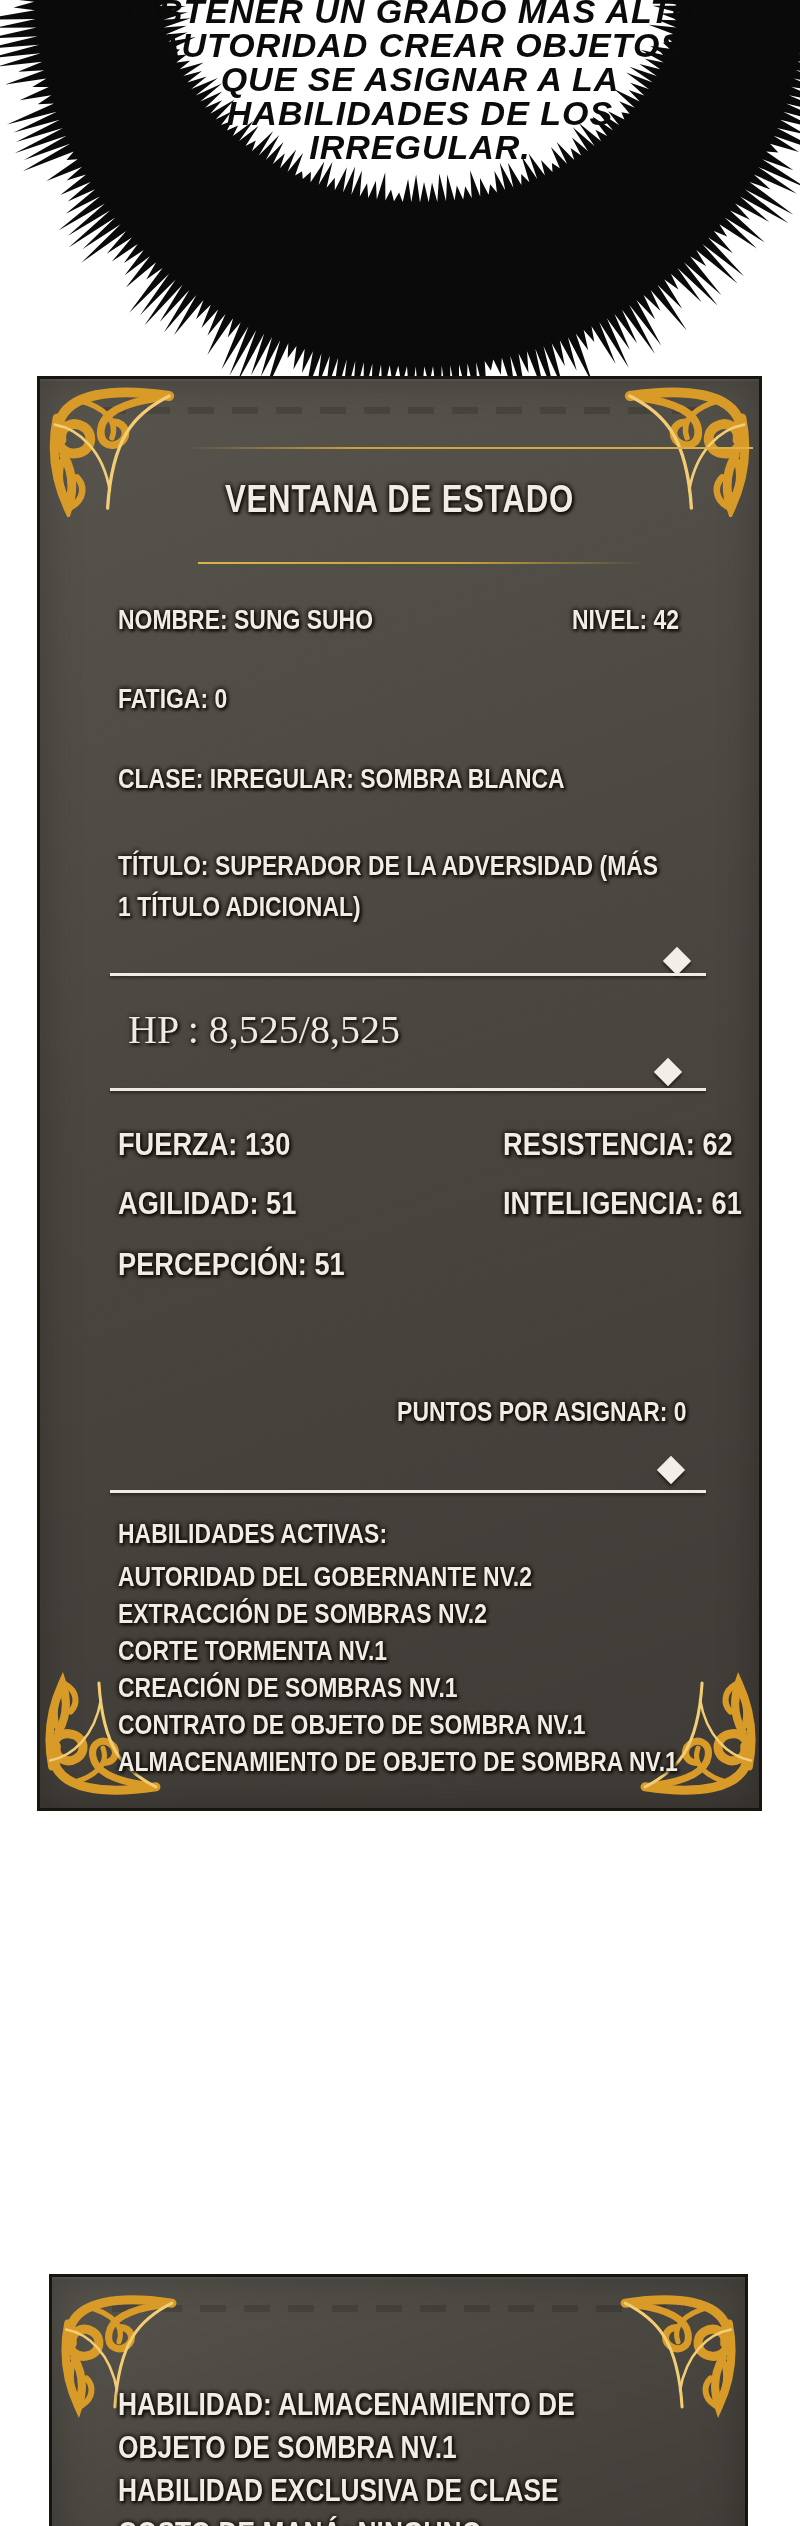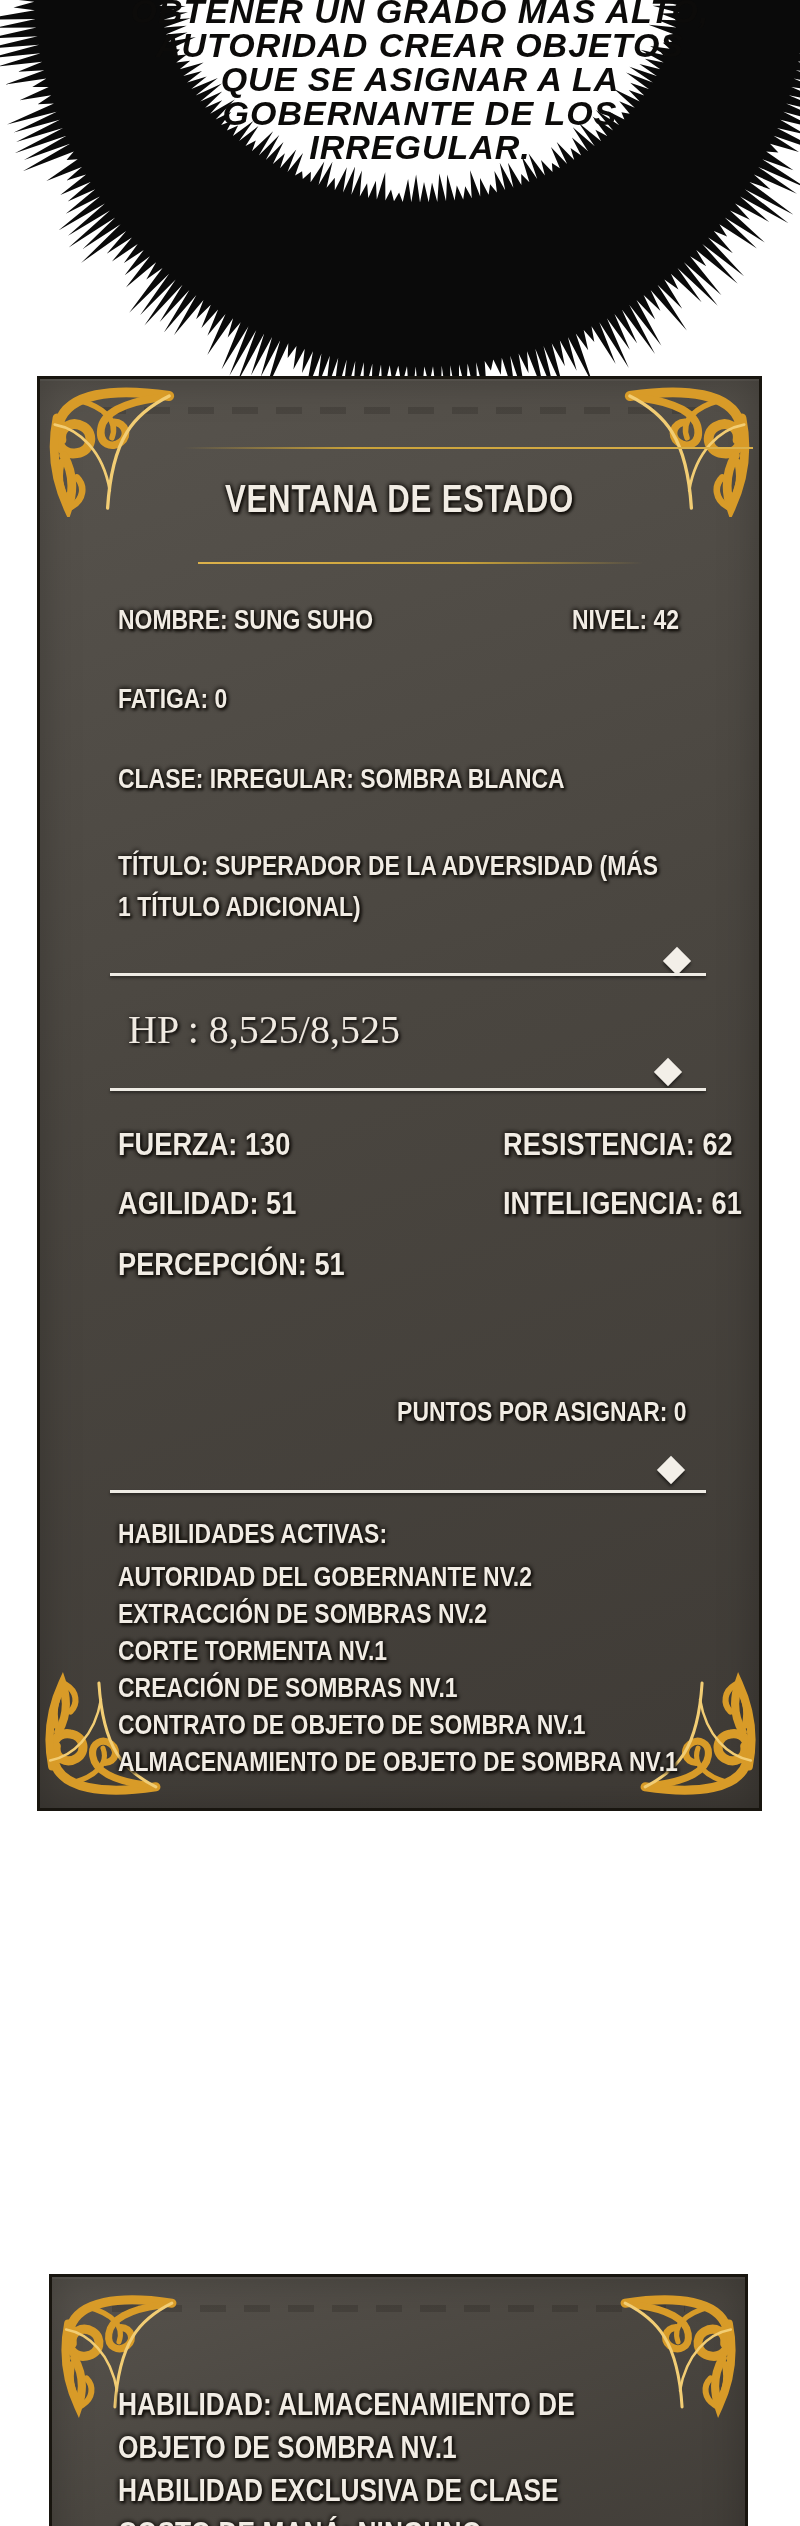--- a/index.html
+++ b/index.html
@@ -70,21 +70,21 @@
   </svg>
 
   <svg class="scream-svg" width="800" height="575" viewBox="0 0 800 575">
     <path id="ring-path" fill="#0a0a0a" fill-rule="evenodd" d="M854.7,-20.0L806.4,-15.7L823.7,-10.9L806.2,-7.0L857.6,-0.3L805.8,1.7L859.9,9.7L805.2,10.3L858.8,19.5L804.4,19.0L838.5,27.2L803.5,27.6L841.8,37.1L802.3,36.2L854.8,48.9L800.9,44.7L814.5,51.6L799.4,53.3L812.0,60.3L797.7,61.8L832.2,74.1L795.7,70.2L844.6,87.0L793.6,78.6L826.2,92.1L791.3,87.0L828.6,102.7L788.8,95.3L840.3,116.6L786.1,103.5L836.5,125.8L783.3,111.7L815.3,128.3L780.2,119.8L805.7,134.7L777.0,127.9L825.7,153.4L773.6,135.8L799.0,152.1L770.0,143.7L778.4,152.6L766.2,151.5L793.4,170.3L762.3,159.3L806.6,188.1L758.2,166.9L796.9,193.8L753.9,174.5L770.6,189.5L749.5,181.9L793.5,214.7L744.8,189.2L788.5,223.3L740.1,196.5L769.2,221.9L735.1,203.6L749.9,219.7L730.0,210.6L764.9,242.6L724.8,217.5L756.9,248.6L719.4,224.3L727.1,236.4L713.8,230.9L732.9,253.3L708.1,237.5L744.1,276.2L702.3,243.9L737.7,283.7L696.3,250.1L706.2,266.2L690.1,256.3L721.5,295.3L683.9,262.3L717.8,305.8L677.5,268.1L701.6,302.3L670.9,273.8L678.4,289.5L664.3,279.4L682.2,308.8L657.5,284.8L686.8,330.4L650.6,290.0L660.5,311.1L643.6,295.1L655.2,319.4L636.5,300.1L661.4,345.7L629.2,304.8L655.0,354.0L621.9,309.5L637.2,343.5L614.5,313.9L629.8,349.7L606.9,318.2L628.8,368.0L599.3,322.3L615.7,364.1L591.5,326.2L594.3,341.9L583.7,330.0L588.2,350.3L575.8,333.6L593.4,385.6L567.9,337.0L576.7,370.7L559.8,340.2L564.9,366.2L551.7,343.3L564.2,392.0L543.5,346.1L556.6,400.3L535.3,348.8L545.4,397.5L527.0,351.3L528.5,373.1L518.6,353.6L527.1,404.9L510.2,355.7L516.4,402.4L501.8,357.7L500.8,374.8L493.3,359.4L490.9,370.6L484.7,360.9L487.7,407.2L476.2,362.3L478.1,408.8L467.6,363.5L466.4,392.2L459.0,364.4L458.9,412.4L450.3,365.2L449.7,420.8L441.7,365.8L439.8,421.0L433.0,366.2L429.1,384.9L424.3,366.4L420.0,412.5L415.7,366.4L410.3,414.1L407.0,366.2L401.8,385.8L398.3,365.8L392.7,384.2L389.7,365.2L382.6,395.8L381.0,364.4L370.7,417.9L372.4,363.5L363.6,396.2L363.8,362.3L352.5,406.4L355.3,360.9L341.1,414.7L346.7,359.4L331.4,412.6L338.2,357.7L325.6,393.6L329.8,355.7L316.9,389.1L321.4,353.6L304.6,398.0L313.0,351.3L302.0,373.0L304.7,348.8L293.4,369.6L296.5,346.1L287.7,358.0L288.3,343.3L265.0,392.9L280.2,340.2L260.8,376.8L272.1,337.0L251.0,375.4L264.2,333.6L237.2,382.4L256.3,330.0L229.4,375.7L248.5,326.2L221.5,369.5L240.7,322.3L227.7,337.4L233.1,318.2L207.3,354.9L225.5,313.9L207.4,335.8L218.1,309.5L201.4,328.0L210.8,304.8L196.1,319.2L203.5,300.1L173.9,335.3L196.4,295.1L163.9,332.4L189.4,290.0L159.7,321.9L182.5,284.8L144.4,325.5L175.7,279.4L140.2,315.1L169.1,273.8L129.2,312.8L162.5,268.1L146.3,279.4L156.1,262.3L125.9,287.6L149.9,256.3L124.7,275.3L143.7,250.1L123.9,263.1L137.7,243.9L111.9,261.6L131.9,237.5L106.7,253.7L126.2,230.9L81.3,262.8L120.6,224.3L82.7,249.0L115.2,217.5L68.7,247.5L110.0,210.6L68.0,235.8L104.9,203.6L58.4,230.5L99.9,196.5L65.8,213.8L95.2,189.2L67.7,201.4L90.5,181.9L60.3,194.9L86.1,174.5L66.5,180.6L81.8,166.9L46.4,181.0L77.7,159.3L66.5,160.1L73.8,151.5L22.8,171.3L70.0,143.7L24.0,159.9L66.4,135.8L14.7,153.2L63.0,127.9L16.1,142.0L59.8,119.8L13.7,132.5L56.7,111.7L7.0,124.5L53.9,103.5L37.7,104.2L51.2,95.3L19.6,100.2L48.7,87.0L32.3,87.0L46.4,78.6L5.3,84.5L44.3,70.2L17.8,71.8L42.3,61.8L-3.2,66.7L40.6,53.3L-12.1,58.4L39.1,44.7L-14.7,48.9L37.7,36.2L-12.5,38.6L36.5,27.6L-5.0,27.9L35.6,19.0L-20.2,19.6L34.8,10.3L13.5,7.4L34.2,1.7L6.2,-1.4L33.8,-7.0L22.3,-11.1L33.6,-15.7L-8.6,-20.0L33.6,-24.3L-5.3,-29.5L33.8,-33.0L5.0,-38.6L34.2,-41.7L-20.9,-49.7L34.8,-50.3L-18.3,-59.4L35.6,-59.0L-15.4,-69.1L36.5,-67.6L1.0,-76.8L37.7,-76.2L-12.7,-88.5L39.1,-84.7L1.9,-95.9L40.6,-93.3L21.5,-101.6L42.3,-101.8L32.3,-108.5L44.3,-110.2L5.4,-124.5L46.4,-118.6L2.3,-135.3L48.7,-127.0L39.8,-134.2L51.2,-135.3L1.4,-156.0L53.9,-143.5L4.0,-165.6L56.7,-151.7L8.3,-174.5L59.8,-159.8L29.7,-176.6L63.0,-167.9L25.6,-188.6L66.4,-175.8L21.4,-201.0L70.0,-183.7L62.7,-192.1L73.8,-191.5L64.4,-201.2L77.7,-199.3L45.7,-221.4L81.8,-206.9L39.6,-235.9L86.1,-214.5L62.8,-233.4L90.5,-221.9L54.8,-249.5L95.2,-229.2L51.3,-263.4L99.9,-236.5L57.6,-271.1L104.9,-243.6L79.7,-267.3L110.0,-250.6L87.1,-273.5L115.2,-257.5L74.4,-295.6L120.6,-264.3L104.4,-283.5L126.2,-270.9L120.3,-281.9L131.9,-277.5L108.9,-304.4L137.7,-283.9L102.6,-323.5L143.7,-290.1L115.9,-324.1L149.9,-296.3L133.1,-320.1L156.1,-302.3L122.0,-346.0L162.5,-308.1L129.6,-352.4L169.1,-313.8L149.1,-344.5L175.7,-319.4L164.7,-340.2L182.5,-324.8L155.3,-367.6L189.4,-330.0L169.4,-364.9L196.4,-335.1L193.1,-347.5L203.5,-340.1L189.9,-368.6L210.8,-344.8L186.2,-392.2L218.1,-349.5L195.3,-396.1L225.5,-353.9L223.8,-365.7L233.1,-358.2L212.3,-406.1L240.7,-362.3L219.6,-413.3L248.5,-366.2L235.2,-403.8L256.3,-370.0L253.1,-387.4L264.2,-373.6L252.9,-411.0L272.1,-377.0L256.9,-426.5L280.2,-380.2L277.2,-400.4L288.3,-383.3L283.0,-411.4L296.5,-386.1L284.3,-437.5L304.7,-388.8L293.1,-442.7L313.0,-391.3L308.9,-422.6L321.4,-393.6L315.0,-436.5L329.8,-395.7L321.9,-449.8L338.2,-397.7L333.9,-440.5L346.7,-399.4L348.4,-414.4L355.3,-400.9L355.7,-426.0L363.8,-402.3L360.7,-458.0L372.4,-403.5L373.3,-434.5L381.0,-404.4L382.9,-431.7L389.7,-405.2L390.6,-456.7L398.3,-405.8L400.2,-461.6L407.0,-406.2L410.3,-452.5L415.7,-406.4L420.0,-434.2L424.3,-406.4L429.9,-458.9L433.0,-406.2L439.4,-451.4L441.7,-405.8L447.0,-420.2L450.3,-405.2L455.7,-416.5L459.0,-404.4L468.9,-453.7L467.6,-403.5L477.6,-445.2L476.2,-402.3L484.8,-429.4L484.7,-400.9L497.8,-448.7L493.3,-399.4L508.6,-452.8L501.8,-397.7L518.0,-449.3L510.2,-395.7L517.2,-405.8L518.6,-393.6L535.6,-439.0L527.0,-391.3L544.6,-435.0L535.3,-388.8L544.8,-403.9L543.5,-386.1L553.3,-400.8L551.7,-383.3L568.6,-416.0L559.8,-380.2L583.3,-427.1L567.9,-377.0L584.5,-404.9L575.8,-373.6L599.2,-414.5L583.7,-370.0L611.6,-417.9L591.5,-366.2L620.6,-413.8L599.3,-362.3L618.2,-388.2L606.9,-358.2L630.2,-390.4L614.5,-353.9L642.3,-392.1L621.9,-349.5L636.9,-365.2L629.2,-344.8L645.5,-361.6L636.5,-340.1L651.2,-353.7L643.6,-335.1L679.8,-377.5L650.6,-330.0L677.6,-358.3L657.5,-324.8L688.9,-357.1L664.3,-319.4L703.1,-359.2L670.9,-313.8L709.5,-351.3L677.5,-308.1L712.6,-340.1L683.9,-302.3L704.5,-317.6L690.1,-296.3L725.2,-325.2L696.3,-290.1L717.8,-304.7L702.3,-283.9L724.0,-297.8L708.1,-277.5L722.8,-284.6L713.8,-270.9L754.9,-299.6L719.4,-264.3L758.7,-290.1L724.8,-257.5L762.4,-280.7L730.0,-250.6L777.6,-279.8L735.1,-243.6L779.3,-268.9L740.1,-236.5L788.2,-263.1L744.8,-229.2L757.7,-232.2L749.5,-221.9L786.9,-239.2L753.9,-214.5L781.5,-225.1L758.2,-206.9L782.3,-215.0L762.3,-199.3L789.4,-208.2L766.2,-191.5L800.3,-203.1L770.0,-183.7L820.5,-201.9L773.6,-175.8L816.5,-189.5L777.0,-167.9L830.1,-184.5L780.2,-159.8L827.2,-172.8L783.3,-151.7L836.3,-165.7L786.1,-143.5L818.0,-149.3L788.8,-135.3L821.7,-140.6L791.3,-127.0L822.7,-131.1L793.6,-118.6L816.5,-119.9L795.7,-110.2L832.3,-114.1L797.7,-101.8L815.1,-100.9L799.4,-93.3L854.7,-98.9L800.9,-84.7L848.7,-87.9L802.3,-76.2L857.3,-79.2L803.5,-67.6L851.7,-68.6L804.4,-59.0L854.2,-59.1L805.2,-50.3L853.0,-49.2L805.8,-41.7L826.6,-38.3L806.2,-33.0L837.7,-29.4L806.4,-24.3ZM657.5,-20.0L682.4,-16.3L672.1,-13.0L682.1,-9.0L655.4,-7.1L681.5,-1.6L653.4,-0.7L680.6,5.7L652.6,5.7L679.5,13.0L660.6,13.6L678.1,20.2L657.1,19.8L676.4,27.4L648.6,24.7L674.4,34.6L664.8,35.9L672.1,41.7L662.9,42.8L669.6,48.7L650.0,46.0L666.7,55.7L640.5,49.7L663.7,62.6L644.9,58.8L660.3,69.3L639.4,63.9L656.7,76.0L629.4,66.7L652.8,82.6L626.1,72.5L648.7,89.1L630.2,82.7L644.3,95.4L628.7,90.1L639.7,101.6L614.1,89.0L634.8,107.7L619.3,101.3L629.7,113.7L621.4,112.2L624.4,119.5L608.2,111.2L618.8,125.1L595.8,110.0L613.1,130.6L592.5,116.6L607.1,136.0L595.4,129.8L600.9,141.1L578.8,123.0L594.5,146.1L572.8,127.2L587.9,150.9L571.9,137.5L581.2,155.5L570.5,148.1L574.2,159.9L556.7,142.1L567.1,164.1L550.9,146.9L559.9,168.2L551.9,163.0L552.5,172.0L541.0,160.1L544.9,175.6L528.6,153.4L537.2,179.0L521.5,156.1L529.4,182.2L521.2,174.0L521.4,185.1L507.9,162.7L513.4,187.8L499.7,162.7L505.2,190.3L494.4,170.9L496.9,192.6L490.1,184.2L488.6,194.7L480.0,178.0L480.2,196.5L470.1,170.3L471.7,198.0L465.2,186.2L463.2,199.4L456.8,185.6L454.6,200.5L447.2,174.5L446.0,201.3L439.3,173.5L437.3,201.9L432.0,182.6L428.7,202.3L424.0,182.0L420.0,202.4L416.1,174.6L411.3,202.3L408.1,179.0L402.7,201.9L399.1,192.5L394.0,201.3L391.0,189.5L385.4,200.5L385.2,172.3L376.8,199.4L375.9,180.7L368.3,198.0L367.1,183.3L359.8,196.5L361.9,170.6L351.4,194.7L355.1,166.4L343.1,192.6L346.8,167.3L334.8,190.3L334.8,177.8L326.6,187.8L332.5,161.8L318.6,185.1L324.3,161.5L310.6,182.2L310.9,171.8L302.8,179.0L302.1,171.2L295.1,175.6L303.0,153.0L287.5,172.0L296.2,149.6L280.1,168.2L284.9,153.3L272.9,164.1L283.5,141.9L265.8,159.9L279.3,135.1L258.8,155.5L273.1,131.3L252.1,150.9L255.8,140.4L245.5,146.1L258.4,126.1L239.1,141.1L253.3,121.0L232.9,136.0L238.1,125.5L226.9,130.6L232.1,120.7L221.2,125.1L231.2,111.7L215.6,119.5L234.8,99.6L210.3,113.7L222.2,100.2L205.2,107.7L222.2,91.5L200.3,101.6L221.9,83.5L195.7,95.4L217.8,78.0L191.3,89.1L206.7,76.4L187.2,82.6L202.0,70.9L183.3,76.0L203.6,62.5L179.7,69.3L190.2,60.8L176.3,62.6L186.9,54.5L173.3,55.7L179.9,49.4L170.4,48.7L195.9,37.0L167.9,41.7L187.5,32.5L165.6,34.6L186.6,25.8L163.6,27.4L190.6,18.2L161.9,20.2L187.9,12.2L160.5,13.0L185.7,5.9L159.4,5.7L170.0,0.9L158.5,-1.6L181.3,-6.8L157.9,-9.0L173.0,-13.2L157.6,-16.3L171.2,-20.0L157.6,-23.7L169.1,-27.0L157.9,-31.0L181.8,-33.1L158.5,-38.4L184.1,-39.5L159.4,-45.7L182.2,-46.4L160.5,-53.0L189.2,-51.9L161.9,-60.2L188.1,-58.8L163.6,-67.4L192.2,-64.5L165.6,-74.6L177.4,-75.3L167.9,-81.7L188.8,-79.2L170.4,-88.7L187.6,-86.8L173.3,-95.7L186.9,-94.5L176.3,-102.6L193.3,-99.5L179.7,-109.3L196.0,-106.0L183.3,-116.0L210.3,-106.8L187.2,-122.6L209.7,-114.7L191.3,-129.1L217.8,-118.0L195.7,-135.4L219.2,-125.2L200.3,-141.6L225.4,-129.4L205.2,-147.7L223.9,-139.0L210.3,-153.7L225.6,-146.8L215.6,-159.5L231.7,-151.2L221.2,-165.1L232.6,-160.3L226.9,-170.6L244.3,-159.6L232.9,-176.0L240.8,-173.7L239.1,-181.1L261.1,-163.1L245.5,-186.1L265.1,-169.6L252.1,-190.9L272.9,-171.5L258.8,-195.5L277.4,-177.6L265.8,-199.9L283.4,-181.9L272.9,-204.1L290.9,-184.2L280.1,-208.2L288.6,-202.2L287.5,-212.0L299.6,-199.0L295.1,-215.6L303.3,-209.0L302.8,-219.0L316.0,-201.2L310.6,-222.2L320.4,-210.5L318.6,-225.1L331.4,-204.6L326.6,-227.8L339.9,-203.7L334.8,-230.3L347.4,-205.4L343.1,-232.6L354.4,-208.9L351.4,-234.7L360.9,-214.7L359.8,-236.5L370.1,-209.5L368.3,-238.0L374.7,-227.1L376.8,-239.4L383.3,-225.0L385.4,-240.5L390.5,-233.7L394.0,-241.3L400.1,-219.7L402.7,-241.9L408.0,-221.7L411.3,-242.3L415.9,-226.7L420.0,-242.4L423.9,-214.0L428.7,-242.3L431.6,-214.7L437.3,-241.9L439.5,-215.2L446.0,-241.3L448.1,-221.8L454.6,-240.5L455.0,-213.7L463.2,-239.4L463.8,-218.8L471.7,-238.0L473.5,-226.0L480.2,-236.5L482.7,-228.6L488.6,-234.7L486.8,-213.0L496.9,-232.6L493.6,-208.5L505.2,-230.3L507.0,-222.7L513.4,-227.8L507.2,-201.0L521.4,-225.1L514.2,-198.2L529.4,-222.2L521.5,-195.9L537.2,-219.0L532.7,-201.2L544.9,-215.6L537.8,-194.5L552.5,-212.0L542.5,-187.6L559.9,-208.2L559.9,-200.6L567.1,-204.1L566.2,-195.6L574.2,-199.9L565.5,-181.5L581.2,-195.5L568.1,-172.8L587.9,-190.9L580.8,-176.4L594.5,-186.1L581.9,-166.5L600.9,-181.1L584.2,-158.4L607.1,-176.0L589.9,-154.1L613.1,-170.6L602.4,-155.8L618.8,-165.1L608.5,-151.4L624.4,-159.5L604.7,-139.2L629.7,-153.7L621.3,-142.7L634.8,-147.7L631.2,-140.6L639.7,-141.6L626.3,-128.6L644.3,-135.4L623.2,-118.6L648.7,-129.1L630.8,-115.0L652.8,-122.6L640.9,-112.4L656.7,-116.0L632.8,-100.9L660.3,-109.3L636.1,-95.1L663.7,-102.6L647.3,-92.3L666.7,-95.7L656.0,-88.0L669.6,-88.7L646.0,-77.6L672.1,-81.7L653.1,-72.7L674.4,-74.6L668.0,-69.3L676.4,-67.4L660.8,-60.5L678.1,-60.2L652.0,-52.1L679.5,-53.0L653.8,-45.8L680.6,-45.7L674.0,-41.3L681.5,-38.4L655.2,-32.9L682.1,-31.0L654.2,-26.4L682.4,-23.7Z"></path>
   </svg>
 
   <div class="bubble-text">
     <div class="bubble-line" style="top:-6px">OBTENER UN GRADO MÁS ALTO,</div>
     <div class="bubble-line" style="top:28px">AUTORIDAD CREAR OBJETOS</div>
     <div class="bubble-line" style="top:62px">QUE SE ASIGNAR A LA</div>
-    <div class="bubble-line" style="top:96px">GOBERNANTE DE LOS</div>
+    <div class="bubble-line" style="top:96px">HABILIDADES DE LOS</div>
     <div class="bubble-line" style="top:130px">IRREGULAR.</div>
   </div>
 
   <section class="panel panel1">
     <div class="dashes"></div>
 
     <svg class="orn" style="left:6px;top:6px">
         <use href="#orn-sym"></use>
       </svg>
     <svg class="orn flipx" style="left:581px;top:6px">

